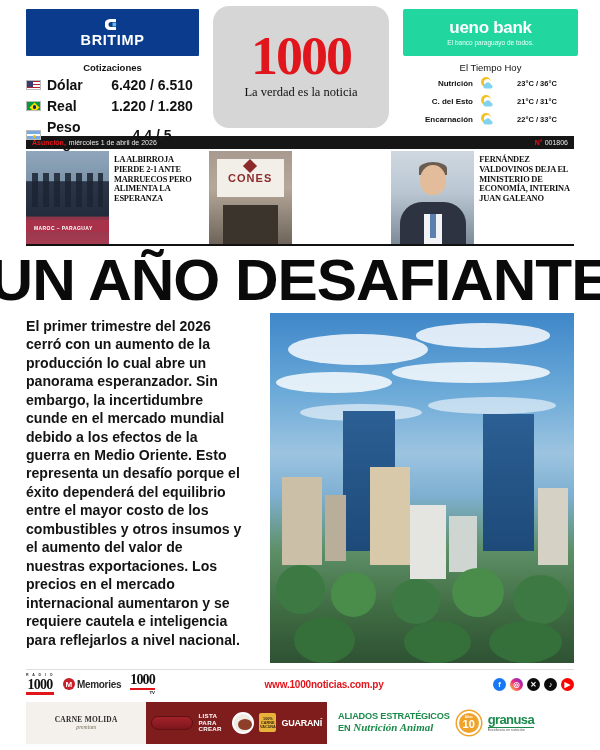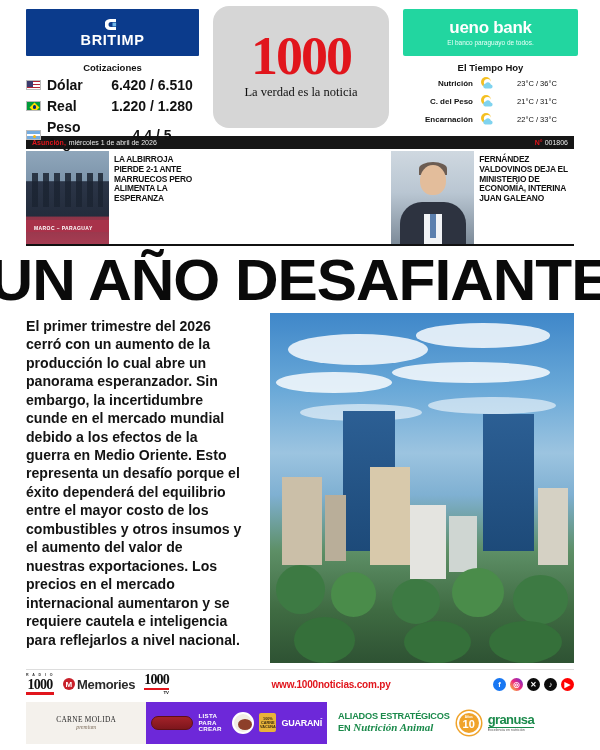--- a/index.html
+++ b/index.html
@@ -70,25 +70,25 @@
   }
 
   
   .hdr-right { width:211px; padding:9px 22px 0 14px; }
   .ueno-logo {
     background:#22d6a0; height:47px; border-radius:2px;
     display:flex; flex-direction:column; align-items:center; justify-content:center;
   }
   .ueno-name { color:#fff; font-size:17px; font-weight:bold; letter-spacing:-0.3px; line-height:1; }
   .ueno-sub { color:#eafff7; font-size:6.5px; margin-top:3px; }
-  .tiempo-title { text-align:center; font-size:9.5px; font-weight:bold; color:#111; margin:6px 0 3px 0; }
+  .tiempo-title { text-align:center; font-size:9.5px; font-weight:normal; color:#111; margin:6px 0 3px 0; }
   .tiempo-row { display:flex; align-items:center; font-size:8px; font-weight:bold; color:#111; margin-bottom:3px; }
   .tiempo-city { width:76px; text-align:right; padding-right:6px; }
   .wicon { width:17px; height:15px; flex:none; position:relative; }
-  .tiempo-temp { flex:1; text-align:center; font-size:7.5px; font-weight:normal; }
+  .tiempo-temp { flex:1; text-align:center; font-size:7.5px; font-weight:bold; }
 
   
   .datebar {
     height:13px; background:#161616; margin:0 26px 0 26px;
     display:flex; align-items:center; justify-content:space-between;
     padding:0 6px; color:#fff; font-size:7px;
   }
   .date-city { color:#e1151c; font-weight:bold; }
   .date-text { color:#e9e9e9; }
   .date-left { display:flex; gap:3px; }
@@ -98,21 +98,21 @@
   
   .teasers {
     display:flex; margin:2px 26px 0 26px; height:95px;
     background:#fff; border-bottom:2px solid #111;
   }
   .teaser { display:flex; flex:1; min-width:0; }
   .teaser-img { width:83px; flex:none; position:relative; overflow:hidden; }
   .teaser-text {
     flex:1; min-width:0; padding:4px 4px 0 5px;
     font-size:8.4px; font-weight:bold; line-height:1.16;
-    color:#111; letter-spacing:-0.2px; text-transform:uppercase;
+    color:#111; letter-spacing:-0.2px; text-transform:uppercase;font-family:Liberation Serif, serif;
   }
   
   .tphoto-team { background:linear-gradient(to bottom,#8fa6bb 0%,#7d95ab 32%,#2b3547 33%,#232c3c 70%,#8d3448 71%,#a63c52 100%); }
   .tphoto-team:after {
     content:""; position:absolute; left:6px; right:6px; top:22px; height:34px;
     background:repeating-linear-gradient(to right,#1b2432 0,#1b2432 6px,transparent 6px,transparent 11px);
     opacity:.85;
   }
   .tphoto-team .band { position:absolute; left:0; right:0; bottom:12px; height:12px; background:#a8324a; }
   .tphoto-team .band-txt { position:absolute; left:8px; bottom:13px; color:#fff; font-size:5px; font-weight:bold; letter-spacing:.4px; }
@@ -162,37 +162,37 @@
     border-top:1px solid #ddd;
   }
   .f-logos { display:flex; align-items:center; gap:9px; }
   .fl { display:flex; flex-direction:column; align-items:center; line-height:1; }
   .fl-sup { font-size:3.6px; letter-spacing:1.4px; color:#333; font-weight:bold; }
   .fl-1000 { font-family:"Liberation Serif",serif; font-size:14px; font-weight:bold; color:#111; letter-spacing:-0.8px; }
   .fl-bar { width:100%; height:2.6px; background:#e1151c; margin-top:0.5px; }
   .fl-tvtag { font-size:4.4px; font-weight:bold; color:#111; align-self:flex-end; margin-top:0.5px; }
   .fl-mem { display:flex; align-items:center; gap:2px; }
   .fl-mem-badge { width:12px; height:12px; border-radius:50%; background:#c8202a; display:flex; align-items:center; justify-content:center; color:#fff; font-size:8px; font-weight:bold; }
-  .fl-mem-t { font-size:13px; font-weight:bold; color:#2a2a2a; letter-spacing:-0.3px; }
+  .fl-mem-t { font-size:10px; font-weight:bold; color:#2a2a2a; letter-spacing:-0.3px; }
   .f-url { color:#e1151c; font-size:10px; font-weight:bold; letter-spacing:-0.2px; }
   .f-social { display:flex; gap:4px; align-items:center; }
   .soc { width:13px; height:13px; border-radius:50%; display:flex; align-items:center; justify-content:center; color:#fff; font-size:7.5px; font-weight:bold; }
   .soc-fb { background:#1877f2; }
   .soc-ig { background:linear-gradient(45deg,#f9ce34,#ee2a7b,#6228d7); }
   .soc-x { background:#0b0b0b; }
   .soc-tt { background:#0b0b0b; }
   .soc-yt { background:#ff0000; }
 
   
   .sponsors { display:flex; margin:3px 26px 0 26px; height:42px; gap:3px; }
   .sp-left { flex:1.32; display:flex; background:#fff; overflow:hidden; }
   .sp-l-white { width:40%; background:#f4f1ec; display:flex; flex-direction:column; align-items:center; justify-content:center; }
-  .sp-cm { font-family:"Liberation Serif",serif; font-size:7.4px; font-weight:normal; color:#2a2a2a; letter-spacing:0.3px; }
+  .sp-cm { font-family:"Liberation Serif",serif; font-size:7.4px; font-weight:bold; color:#2a2a2a; letter-spacing:0.3px; }
   .sp-prem { font-family:"Liberation Serif",serif; font-size:5.6px; font-style:italic; color:#7a6a58; }
-  .sp-l-navy { flex:1; background:#6d28d9; display:flex; align-items:center; gap:5px; padding:12px 5px; position:relative; }
+  .sp-l-navy { flex:1; background:#7f1d1d; display:flex; align-items:center; gap:5px; padding:12px 5px; position:relative; }
   .sp-sausage { width:42px; height:14px; border-radius:7px; background:linear-gradient(to bottom,#a32229,#7d161c); border:1px solid #5e1014; flex:none; }
   .sp-lista { color:#fff; font-size:6.2px; font-weight:bold; line-height:1.05; letter-spacing:.3px; }
   .sp-plate { width:22px; height:22px; border-radius:50%; background:#f0ece4; border:2px solid #fff; flex:none; position:relative; }
   .sp-plate:after { content:""; position:absolute; left:4px; top:5px; width:14px; height:11px; border-radius:50%; background:#8d3f2a; }
   .sp-badge { width:17px; height:19px; background:#e8b33a; border-radius:2px; color:#3a2a10; font-size:3.8px; font-weight:bold; display:flex; align-items:center; justify-content:center; text-align:center; line-height:1.05; flex:none; }
   .sp-guarani { color:#fff; font-size:9px; font-weight:bold; letter-spacing:-0.2px; margin-left:auto; }
   .sp-right { flex:1; background:#fff; display:flex; align-items:center; gap:7px; padding:0 8px; }
   .sp-aliados { line-height:1.08; }
   .sp-a1 { color:#1b8a4b; font-size:9.2px; font-weight:bold; letter-spacing:-0.2px; }
   .sp-a2 { font-size:9.2px; color:#1b8a4b; font-weight:bold; }
@@ -260,21 +260,21 @@
         <span class="wicon">
           <svg width="17" height="15" viewBox="0 0 17 15">
               <circle cx="7" cy="6" r="5" fill="#f5c022"></circle>
               <circle cx="8.5" cy="6.5" r="3.6" fill="#ffffff"></circle>
               <path d="M6 12.5a2.4 2.4 0 0 1 .2-4.7 3 3 0 0 1 5.6.7 2 2 0 0 1-.4 4z" fill="#7fd3ef"></path>
             </svg>
         </span>
         <span class="tiempo-temp">23°C / 36°C</span>
       </div>
       <div class="tiempo-row">
-        <span class="tiempo-city">C. del Peso</span>
+        <span class="tiempo-city">C. del Esto</span>
         <span class="wicon">
           <svg width="17" height="15" viewBox="0 0 17 15">
               <circle cx="7" cy="6" r="5" fill="#f5c022"></circle>
               <circle cx="8.5" cy="6.5" r="3.6" fill="#ffffff"></circle>
               <path d="M6 12.5a2.4 2.4 0 0 1 .2-4.7 3 3 0 0 1 5.6.7 2 2 0 0 1-.4 4z" fill="#7fd3ef"></path>
             </svg>
         </span>
         <span class="tiempo-temp">21°C / 31°C</span>
       </div>
       <div class="tiempo-row">
@@ -306,20 +306,27 @@
 
     <div class="teaser">
       <div class="teaser-img tphoto-team">
         <div class="band"></div>
         <div class="band-txt">MAROC – PARAGUAY</div>
       </div>
       <div class="teaser-text">LA ALBIRROJA PIERDE 2-1 ANTE MARRUECOS PERO ALIMENTA LA ESPERANZA</div>
     </div>
 
     <div class="teaser">
+      <div class="teaser-img tphoto-cones">
+        <div class="sign">
+          <span class="sign-txt">CONES</span>
+        </div>
+        <div class="logo-d"></div>
+        <div class="door"></div>
+      </div>
     </div>
 
     <div class="teaser">
       <div class="teaser-img tphoto-man">
         <div class="body"></div>
         <div class="shirt"></div>
         <div class="tie"></div>
         <div class="hair"></div>
         <div class="head"></div>
       </div>

